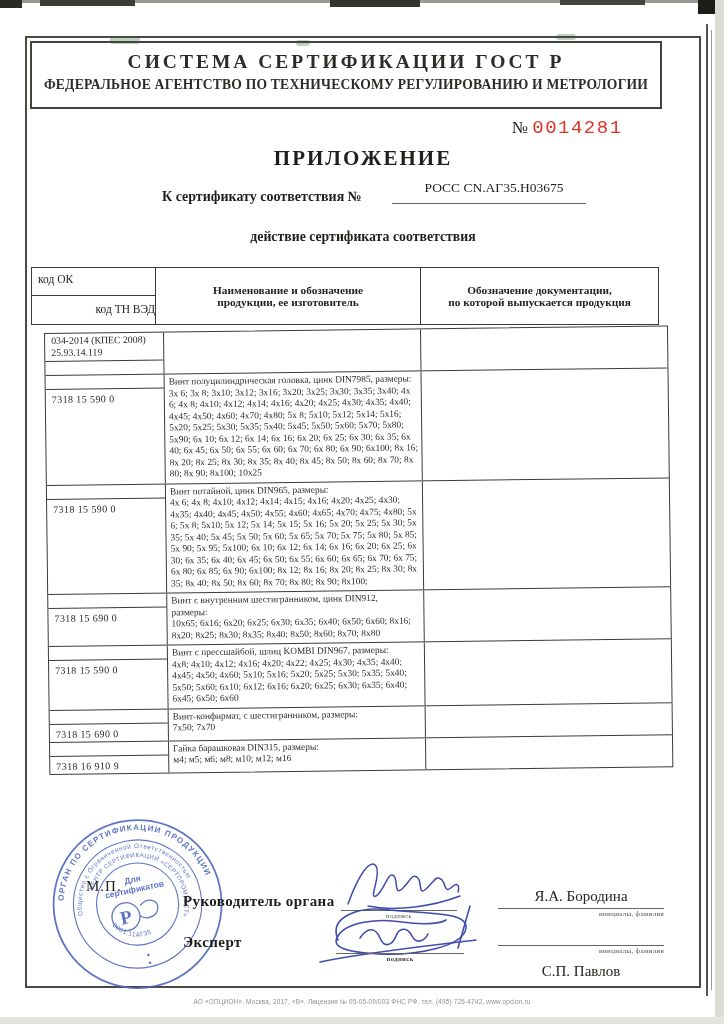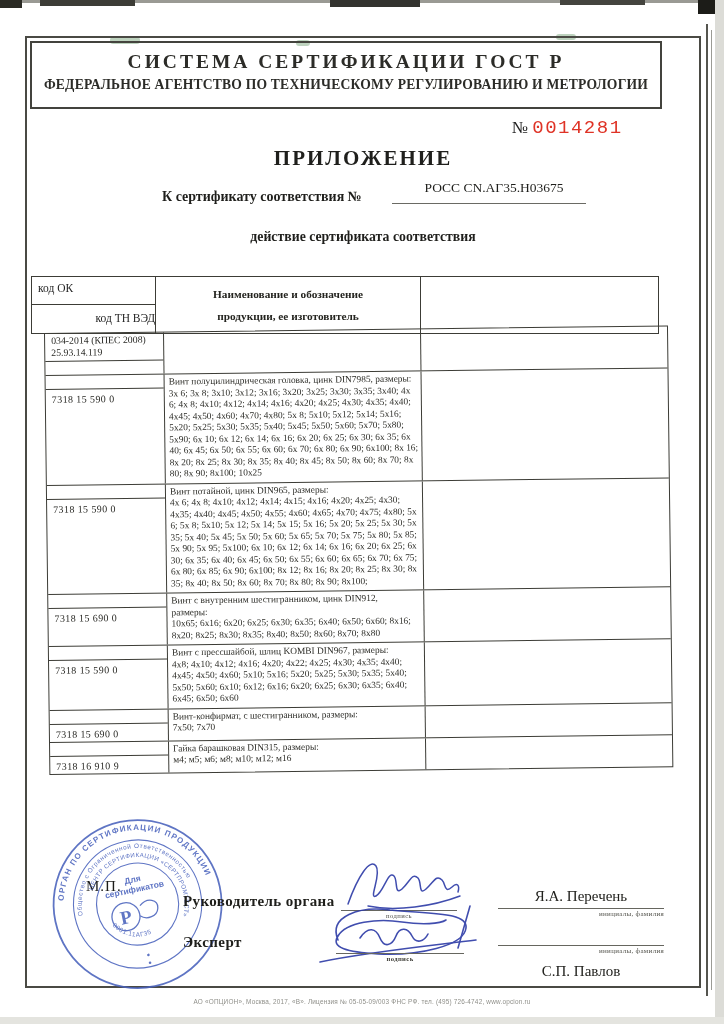--- a/index.html
+++ b/index.html
@@ -37,30 +37,30 @@
     font-size:21px; font-weight:bold; letter-spacing:2px; color:#1f1f1c; }
 
   #certLabel { position:absolute; left:162px; top:189px; font-size:14px; font-weight:600; color:#1f1f1c; }
   #certValue { position:absolute; left:396px; top:180px; width:196px; text-align:center; font-size:13.5px; color:#1f1f1c; }
   #certUnderline { position:absolute; left:392px; top:203px; width:194px; border-top:1.4px solid #6a6a64; }
 
   .subtitle { position:absolute; left:25px; width:676px; text-align:center;
     font-size:13.8px; font-weight:bold; color:#1f1f1c; }
 
   
-  #theadBox { position:absolute; left:31px; top:276px; width:628px; height:58px;
+  #theadBox { position:absolute; left:31px; top:267px; width:628px; height:58px;
     border:1.6px solid #3c3c36; display:flex; }
   #theadBox .hc1 { width:124px; border-right:1.4px solid #3c3c36; font-size:11.5px; }
   #theadBox .hc1 .u { height:28px; border-bottom:1.3px solid #3c3c36; padding:5px 0 0 6px; }
   #theadBox .hc1 .d { padding:7px 0 0 6px;text-align:right; }
   #theadBox .hc2 { width:265px; border-right:1.4px solid #3c3c36; }
   #theadBox .hc3 { flex:1; }
   #theadBox .hc2, #theadBox .hc3 {
     display:flex; align-items:center; justify-content:center; text-align:center;
-    font-size:11.3px; font-weight:bold; line-height:22px; white-space:pre-line; color:#24241f;
+    font-size:11.3px; font-weight:bold; line-height:12px; white-space:pre-line; color:#24241f;
   }
 
   
   #btable { position:absolute; left:44px; top:333px; width:624px;
     border:1.4px solid #3c3c36; transform:rotate(-0.7deg); transform-origin:0 0; background:rgba(255,255,255,.0); }
   .trow { display:flex; border-bottom:1.3px solid #3c3c36; }
   .trow:last-child { border-bottom:none; }
   .c-code { width:119px; border-right:1.3px solid #3c3c36; }
   .c-code .sub1 { min-height:14px; border-bottom:1.3px solid #3c3c36;
     padding:1px 4px 2px 6px; font-size:9.8px; line-height:12px; color:#2a2a26; }
@@ -120,20 +120,22 @@
 
   <div class="subtitle" style="top:229px">действие сертификата соответствия</div>
 
   <div id="theadBox">
     <div class="hc1">
       <div class="u">код ОК</div>
       <div class="d">код ТН ВЭД</div>
     </div>
     <div class="hc2">Наименование и обозначение
 продукции, ее изготовитель</div>
+    <div class="hc3">Обозначение документации,
+по которой выпускается продукция</div>
   </div>
 
   <div id="btable">
     <div class="trow">
       <div class="c-code">
         <div class="sub1">
           <div>034-2014 (КПЕС 2008)</div>
           <div>25.93.14.119</div>
         </div>
         <div class="sub2"></div>
@@ -252,21 +254,21 @@
     <g stroke="#2c3aa6" stroke-width="1.6" fill="none" stroke-linecap="round" opacity="0.9">
       <path d="M22,42 C12,18 44,8 74,12 C114,16 152,14 150,30 C148,48 102,58 62,56 C32,54 14,50 22,38 C30,24 62,20 86,24 C106,27 124,26 130,22"></path>
       <path d="M44,40 c8,-12 16,-10 20,0 c4,10 12,8 16,-2 c4,-10 12,-8 16,0 c4,8 12,6 16,-2"></path>
       <path d="M142,50 L154,8"></path>
       <path d="M4,64 C52,54 112,48 160,42"></path>
     </g>
   </svg>
   <div class="sigline" style="left:336px; top:953px; width:128px"></div>
   <div class="sigcap" style="left:336px; top:955px; width:128px; font-weight:bold; color:#3a3a34">подпись</div>
 
-  <div class="fio" style="left:500px; top:888px; width:162px">Я.А. Перечень</div>
+  <div class="fio" style="left:500px; top:888px; width:162px">Я.А. Бородина</div>
   <div class="sigline" style="left:498px; top:908px; width:166px"></div>
   <div class="namecap" style="left:498px; top:910px; width:166px">инициалы, фамилия</div>
 
   <div class="fio" style="left:500px; top:963px; width:162px">С.П. Павлов</div>
   <div class="sigline" style="left:498px; top:945px; width:166px"></div>
   <div class="namecap" style="left:498px; top:947px; width:166px">инициалы, фамилия</div>
 
   <div id="imprint">АО «ОПЦИОН», Москва, 2017, «В».   Лицензия № 05-05-09/003 ФНС РФ.   тел. (495) 726-4742, www.opcion.ru</div>
 
 </div>

